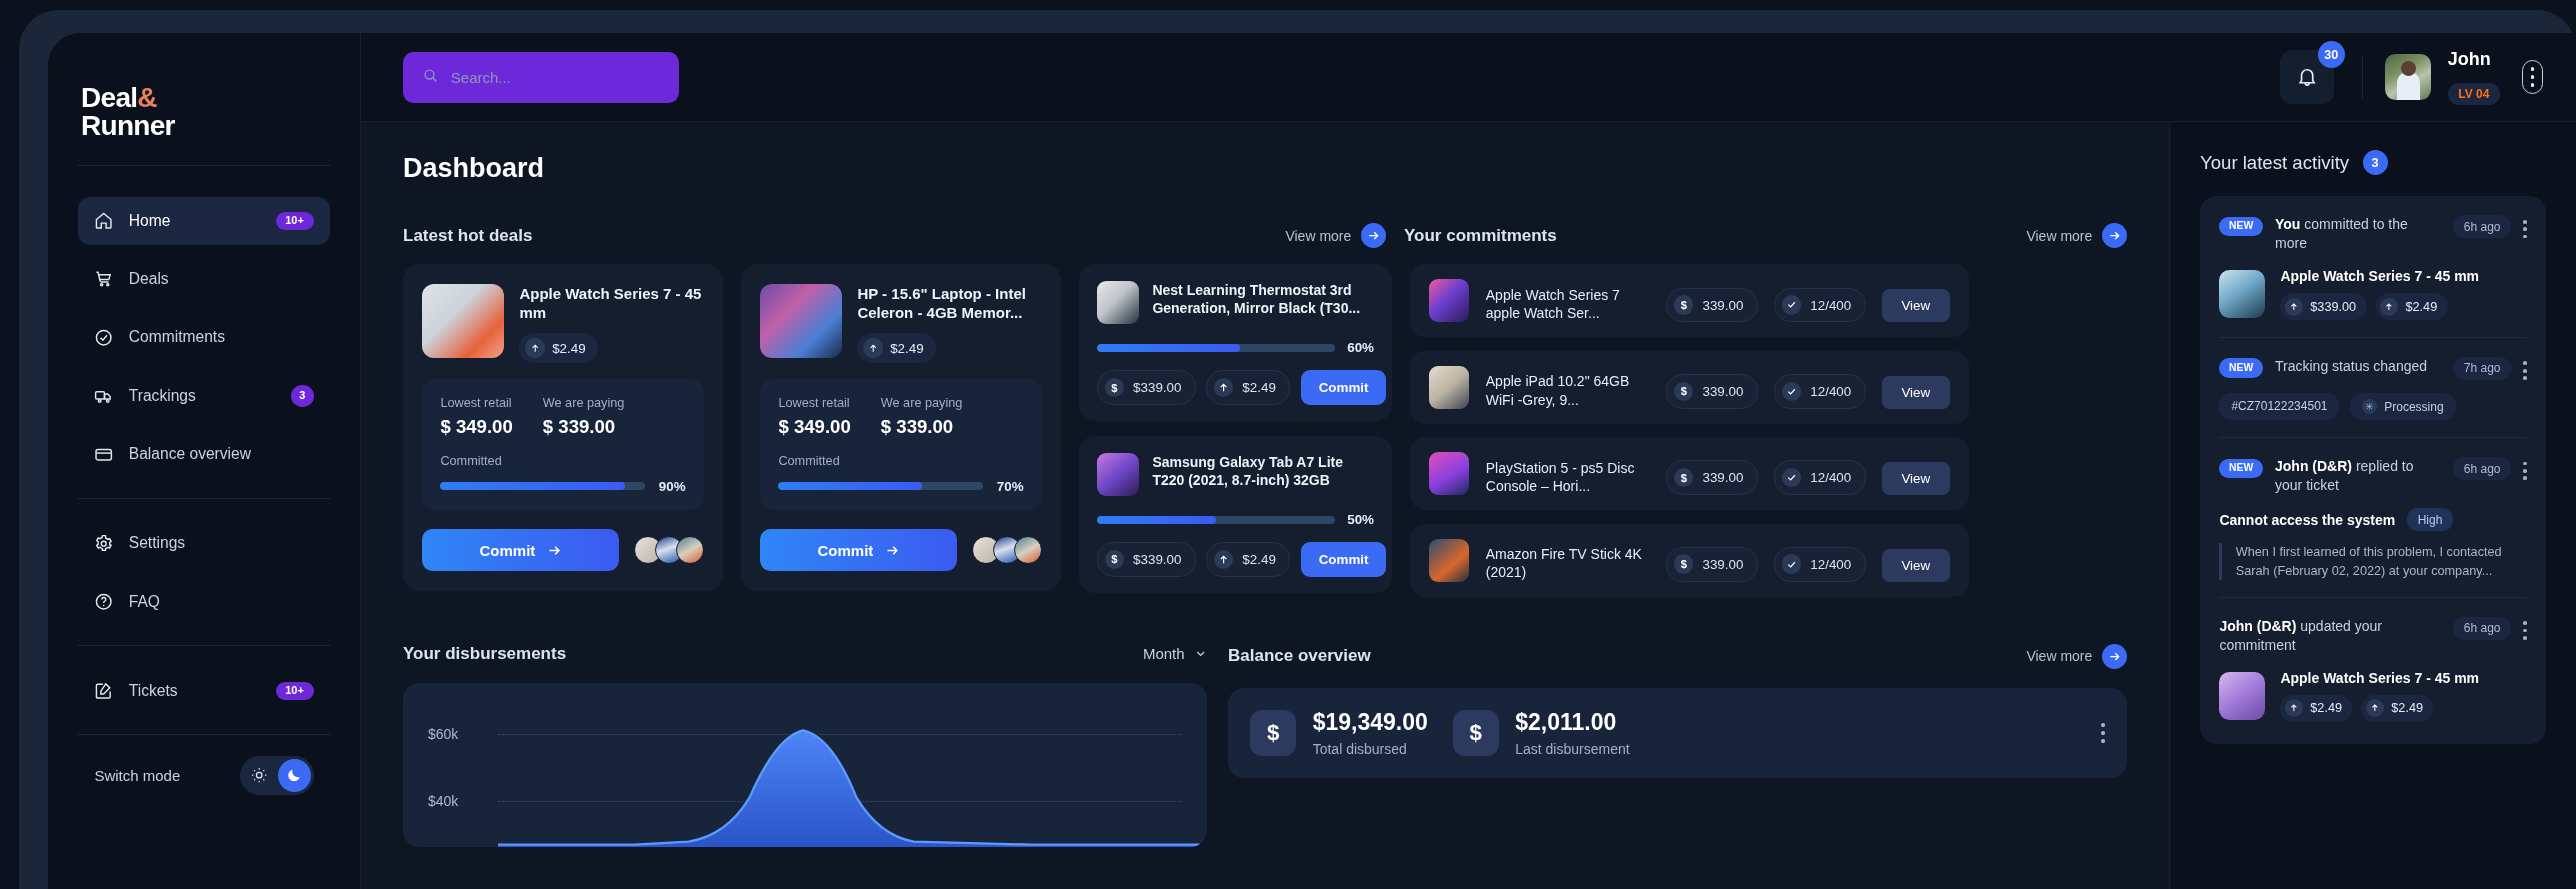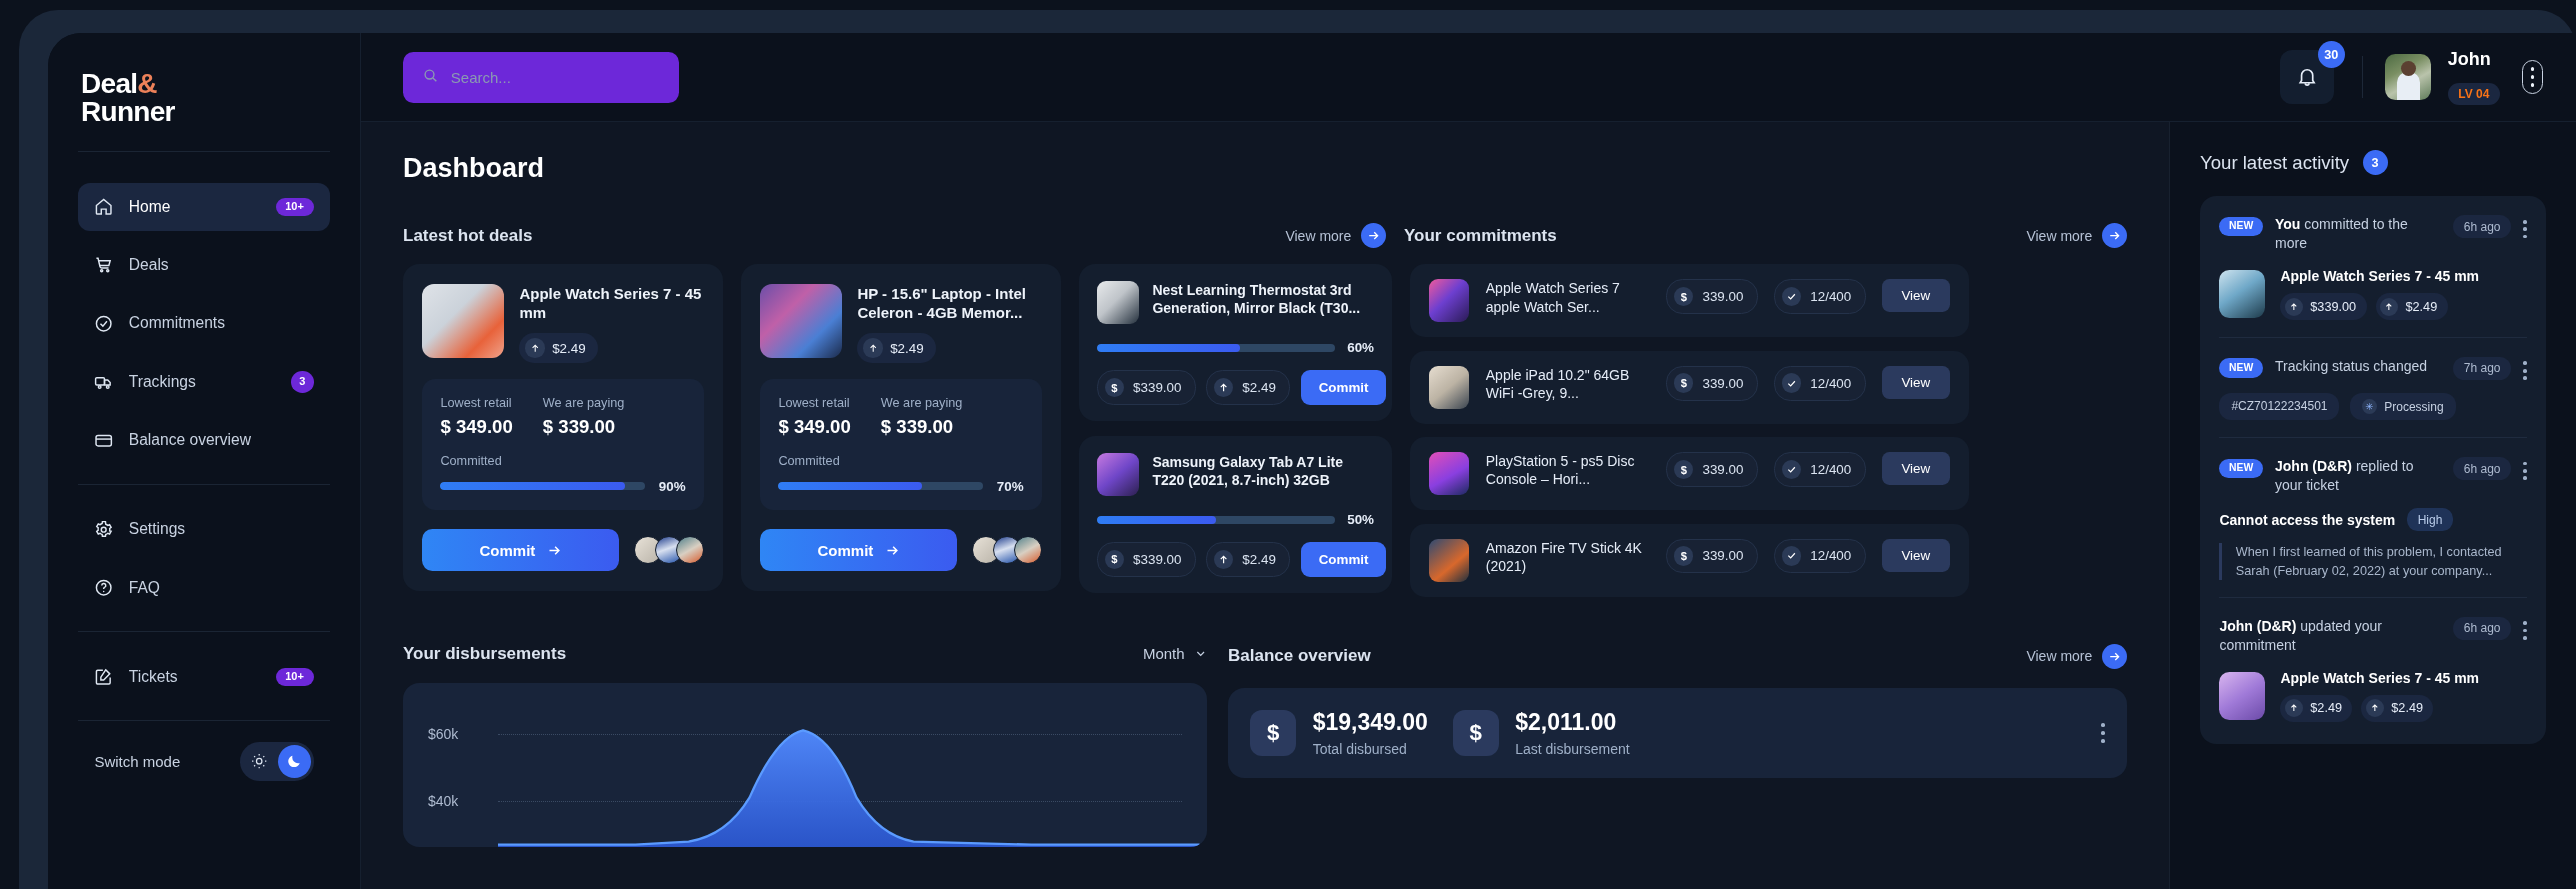--- a/index.html
+++ b/index.html
@@ -18,21 +18,21 @@
     position:absolute; left:48px; top:33px; right:0; bottom:0;
     background:#0b111c; border-radius:33px 0 0 0; overflow:hidden;
   }
   
   .sidebar{
     position:absolute; left:0; top:0; width:313px; bottom:0;
     background:#0b111c;
     border-right:0.7px solid #16202f;
     padding:0 30px;
   }
-  .logo{ padding:37px 3px 0 3px; }
+  .logo{ padding:51px 3px 0 3px; }
   .logo-l1, .logo-l2{
     font-weight:bold; font-size:28px; line-height:28px;
     color:#ffffff; letter-spacing:-0.7px;
   }
   .logo-amp{ color:#ec8159; }
   .logo-sep{ height:0.7px; background:#1b2534; margin:25px 0 0 0;}
   .nav{ margin-top:31px; }
   .nav-item{
     display:flex; align-items:center; gap:15px;
     height:48px; padding:0 16.4px; border-radius:12px;
@@ -204,21 +204,21 @@
   .mini-foot{ display:flex; align-items:center; gap:10.4px; margin-top:15px; }
   .mini-commit{
     margin-left:auto; background:#3b6bf5; color:#fff; border:0; cursor:pointer;
     border-radius:9px; padding:9.7px 18px; font-size:13.4px; font-weight:bold;
   }
 
   
   .col-commit{ width:559px; }
   .cm-row{
     background:#141e2e; border-radius:15px; padding:15px 19.4px;
-    display:flex; align-items:flex-start; gap:16.4px; margin-bottom:13.4px;
+    display:flex; align-items:flex-end; gap:16.4px; margin-bottom:13.4px;
   }
   .cm-thumb{ width:40px; height:43px; border-radius:9px; flex:0 0 40px; }
   .cm1{ background:linear-gradient(135deg,#f05a9c,#6d3fd0 45%,#2a1b55); }
   .cm2{ background:linear-gradient(140deg,#e6ddd0,#bcb3a4 50%,#3a4450); }
   .cm3{ background:linear-gradient(150deg,#e24fb8,#8a3fe0 55%,#1d2a60); }
   .cm4{ background:linear-gradient(140deg,#2e4a72,#d8682c 60%,#20303f); }
   .cm-name{ color:#e6edf8; font-size:14px; line-height:1.3; width:176px; }
   .cm-pill{
     display:flex; align-items:center; gap:9px; background:#182234;
     border:0.7px solid #24324a; border-radius:16.4px; padding:6.7px 13.4px 6.7px 6.7px;

